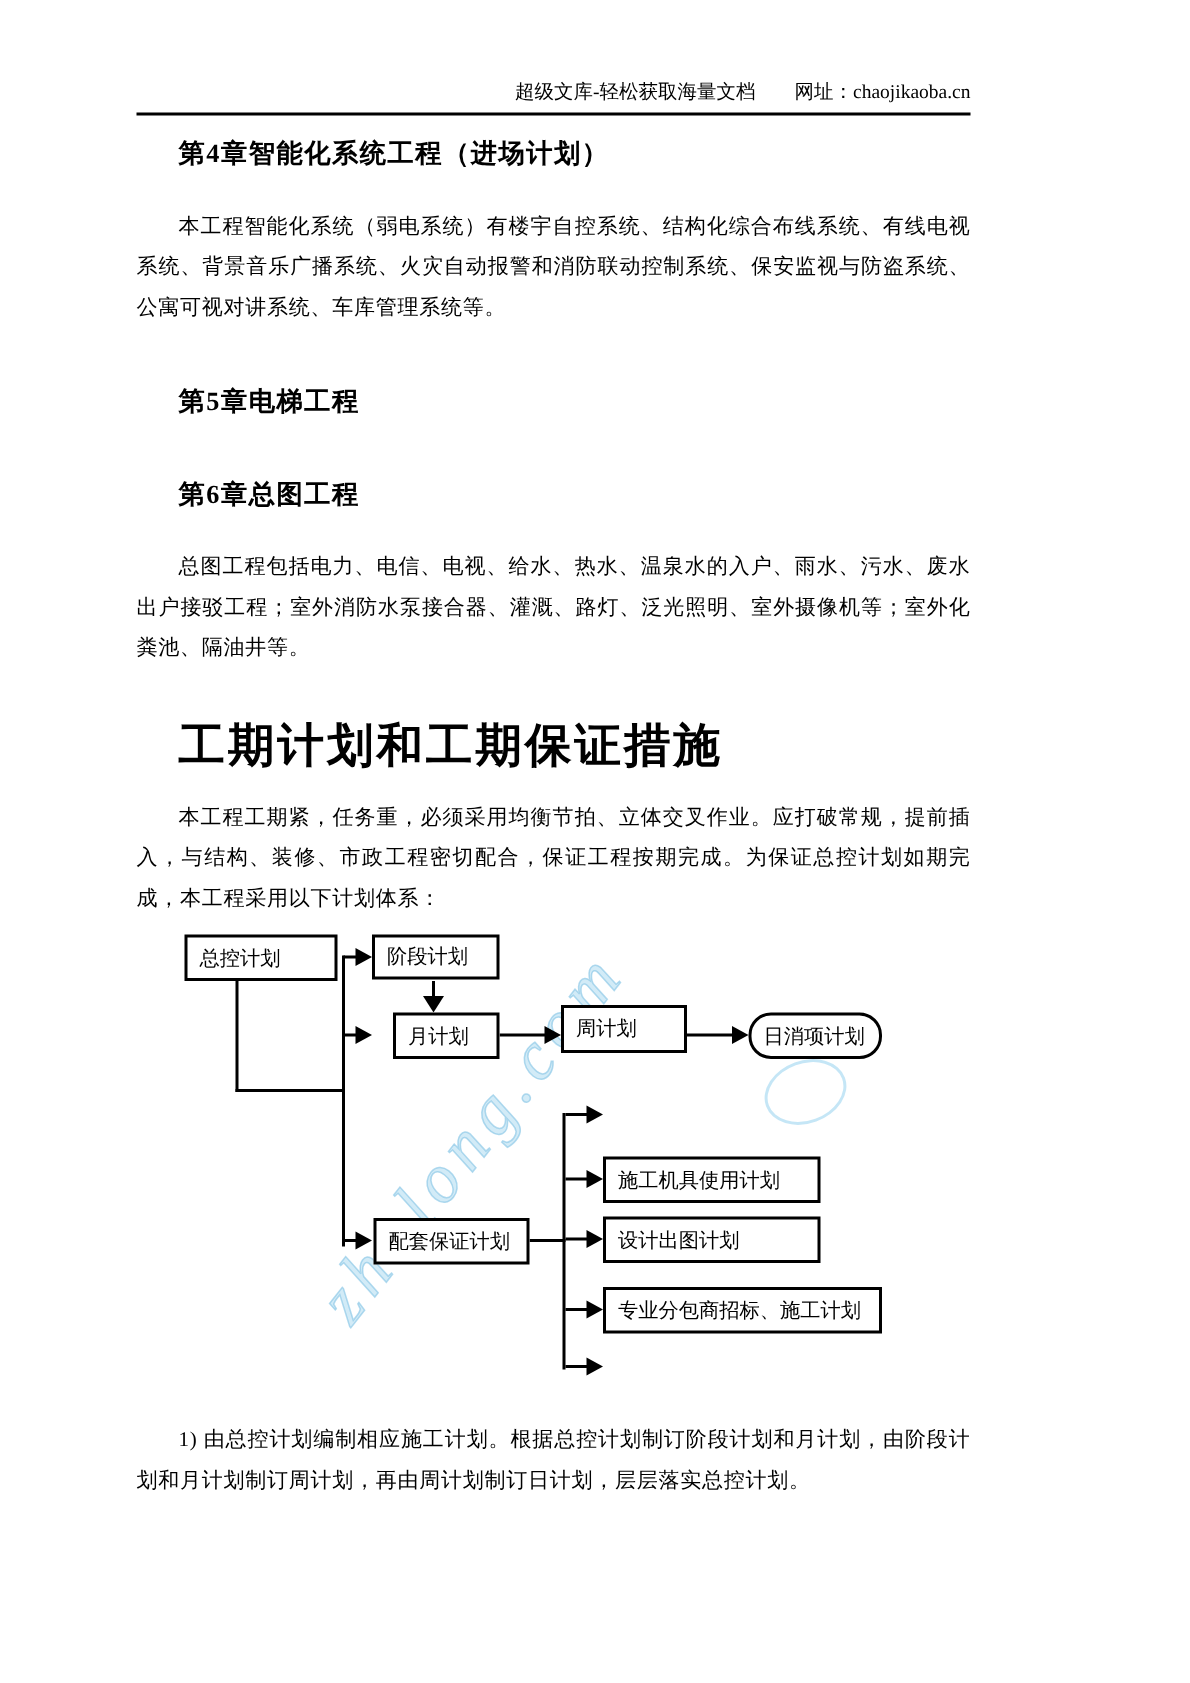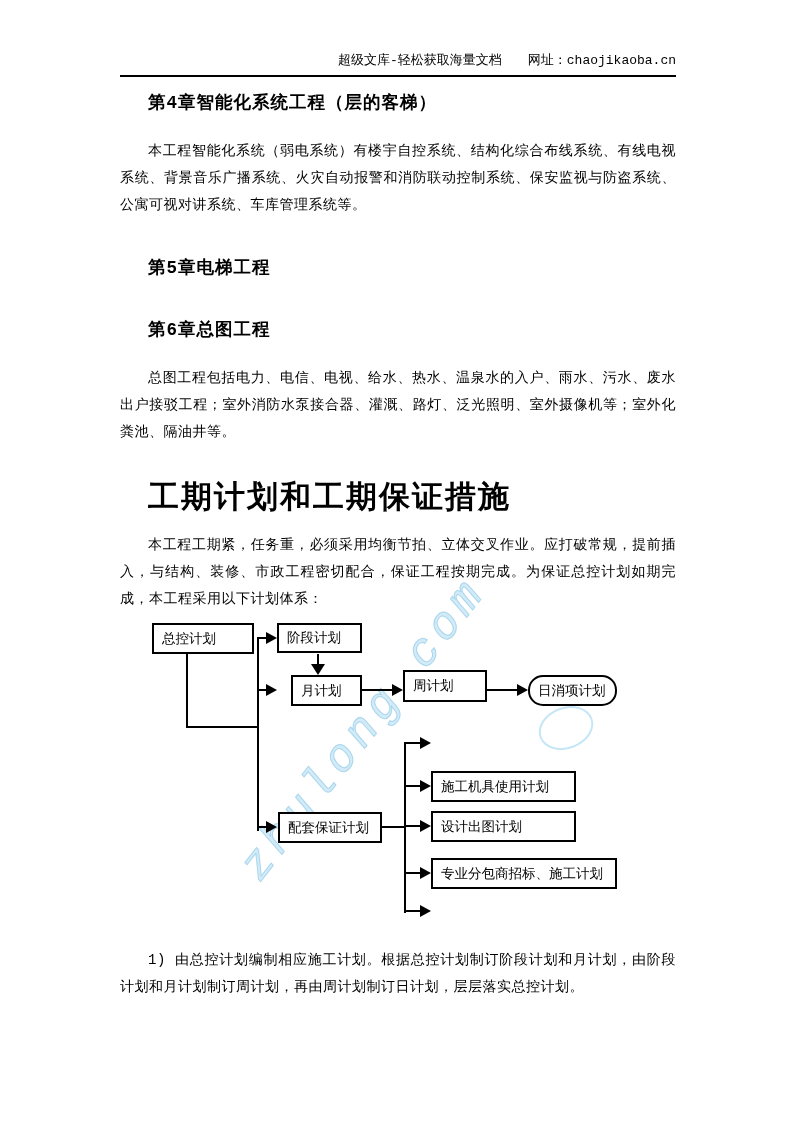--- a/index.html
+++ b/index.html
@@ -4,21 +4,21 @@
 <style>
   html,body{margin:0;padding:0;background:#ffffff;}
   .page{
     position:relative;
     width:793px;height:1122px;
     background:#ffffff;
     font-family:"Liberation Serif","DejaVu Serif",serif;
     color:#000;
     overflow:hidden;
   }
-  .content{margin:0 117px 0 120px;width:556px;font-family:Liberation Mono, monospace;}
+  .content{margin:0 117px 0 91px;width:556px;}
   
   .hdr{
     padding-top:53px;padding-bottom:6px;
     border-bottom:2px solid #000;
     text-align:right;
     font-size:13px;line-height:16px;
     white-space:nowrap;
   }
   .hdr .gap{display:inline-block;width:26px;}
   
@@ -103,21 +103,21 @@
 </head>
 <body>
 
 <div class="page">
   <div class="content">
 
     <div class="hdr">
       <span>超级文库-轻松获取海量文档</span><span class="gap"></span><span>网址：</span><span>chaojikaoba.cn</span>
     </div>
 
-    <h2 class="chap">第4章智能化系统工程（层的客梯）</h2>
+    <h2 class="chap">第4章智能化系统工程（进场计划）</h2>
     <p class="para">本工程智能化系统（弱电系统）有楼宇自控系统、结构化综合布线系统、有线电视系统、背景音乐广播系统、火灾自动报警和消防联动控制系统、保安监视与防盗系统、公寓可视对讲系统、车库管理系统等。</p>
 
     <h2 class="chap chap2">第5章电梯工程</h2>
 
     <h2 class="chap chap3">第6章总图工程</h2>
     <p class="para">总图工程包括电力、电信、电视、给水、热水、温泉水的入户、雨水、污水、废水出户接驳工程；室外消防水泵接合器、灌溉、路灯、泛光照明、室外摄像机等；室外化粪池、隔油井等。</p>
 
     <h1 class="big-title">工期计划和工期保证措施</h1>
     <p class="para intro">本工程工期紧，任务重，必须采用均衡节拍、立体交叉作业。应打破常规，提前插入，与结构、装修、市政工程密切配合，保证工程按期完成。为保证总控计划如期完成，本工程采用以下计划体系：</p>
 

